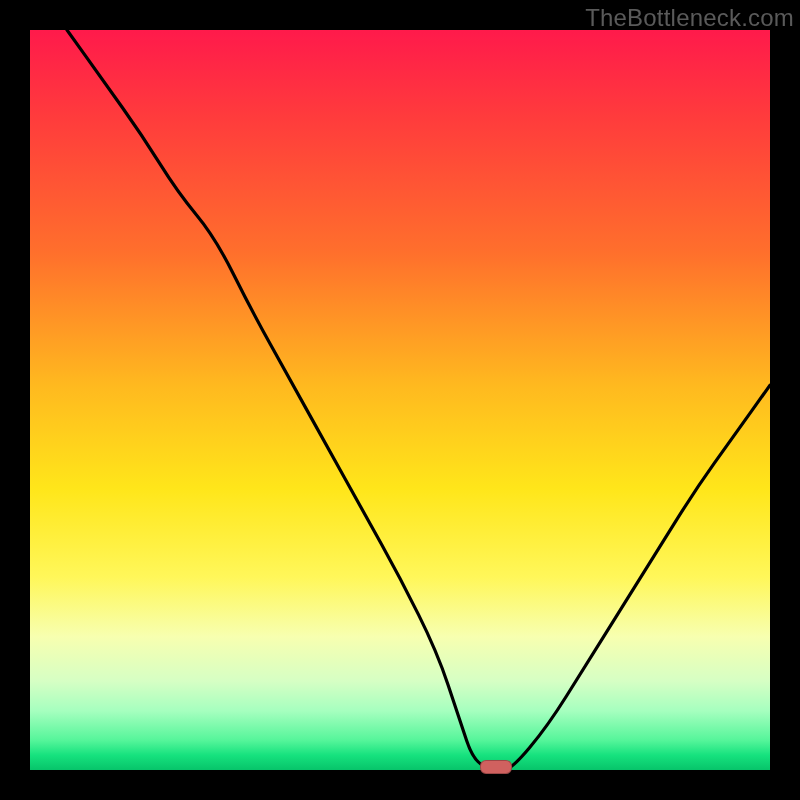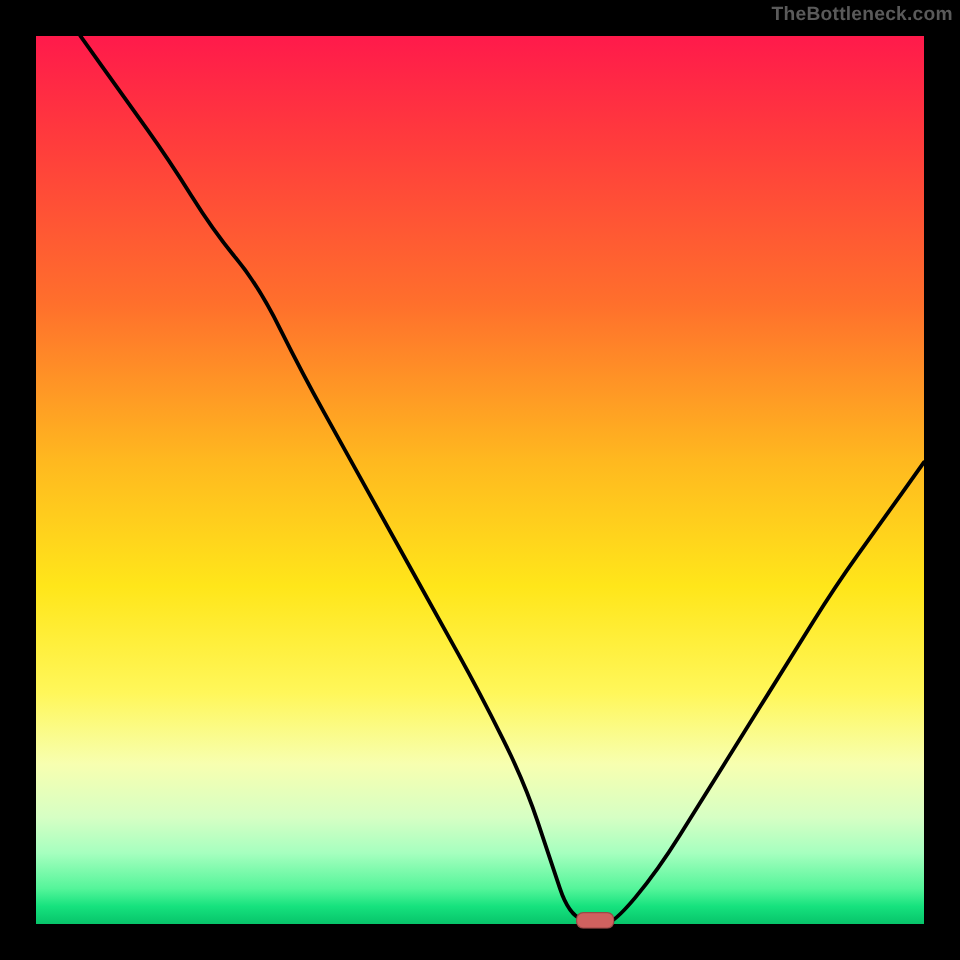--- a/index.html
+++ b/index.html
@@ -15,22 +15,22 @@
     position: relative;
     width: 800px;
     height: 800px;
     background: #000;
   }
   .attribution {
     position: absolute;
     top: 4px;
     right: 6px;
     color: #5a5a5a;
-    font-size: 16px;
-    font-weight: bold;
+    font-size: 24px;
+    font-weight: normal;
     letter-spacing: 0.2px;
     z-index: 20;
   }
   .plot-area {
     position: absolute;
     left: 30px;
     top: 30px;
     width: 740px;
     height: 740px;
     background: linear-gradient(

